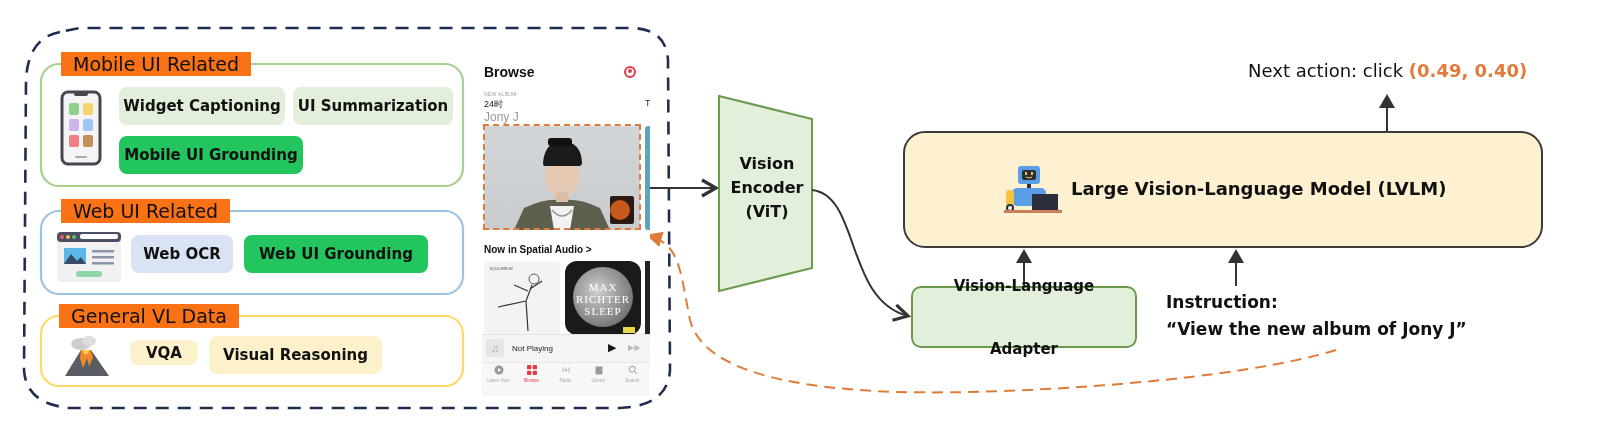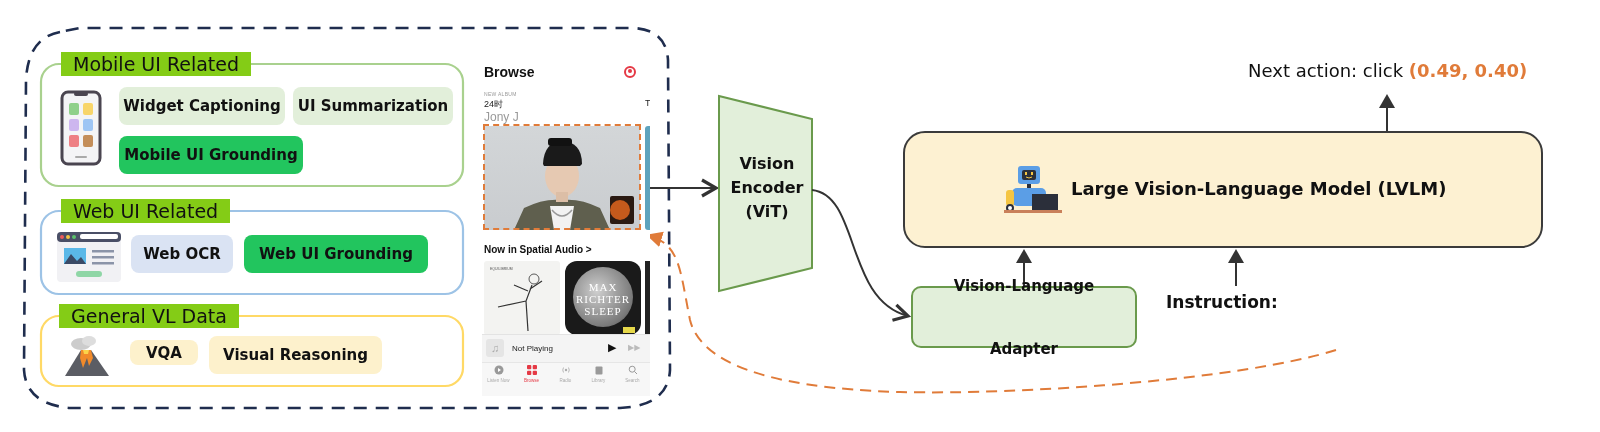--- a/index.html
+++ b/index.html
@@ -1,20 +1,20 @@
 <!DOCTYPE html>
 <html><head>
 <meta charset="utf-8">
 <style>
   html, body { margin:0; padding:0; background:#ffffff; }
   body { width:1600px; height:432px; position:relative; overflow:hidden; font-family:"Liberation Sans", sans-serif; }
   .abs { position:absolute; }
   svg.overlay { position:absolute; left:0; top:0; width:1600px; height:432px; pointer-events:none; }
 
-  .group-title { position:absolute; background:#84cc16; padding:0 12px; font-family:"DejaVu Sans", sans-serif; font-size:19px; color:#111; line-height:24px; }
+  .group-title { position:absolute; background:#f97316; padding:0 12px; font-family:"DejaVu Sans", sans-serif; font-size:19px; color:#111; line-height:24px; }
   .chip { position:absolute; border-radius:8px; font-family:"DejaVu Sans", sans-serif; font-weight:bold; font-size:15px; color:#111; display:flex; align-items:center; justify-content:center; }
   .chip.green { background:#e2efda; }
   .chip.orange { background:#22c55e; }
   .chip.blue { background:#dae3f3; }
   .chip.yellow { background:#fdf1cc; }
 
   
   .phone { position:absolute; left:482px; top:58px; width:168px; height:338px; background:#fff; overflow:hidden; font-family:"Liberation Sans", sans-serif; }
   .ph-browse { position:absolute; left:2px; top:6px; font-size:14px; font-weight:bold; color:#111; }
   .ph-profile { position:absolute; left:142px; top:8px; width:12px; height:12px; border:2px solid #e53945; border-radius:50%; box-sizing:border-box; }
@@ -236,15 +236,16 @@
 </svg>
 <div class="lvlm-text">Large Vision-Language Model (LVLM)</div>
 
 <div class="adapter-box">
   <div>Vision-Language</div>
   <div>Adapter</div>
 </div>
 
 <div class="instr">
   <div>Instruction:</div>
+  <div>“View the new album of Jony J”</div>
 </div>
 
 <div class="next-action"><span>Next action: click </span><span class="coord">(0.49, 0.40)</span></div>
 
 </body></html>

